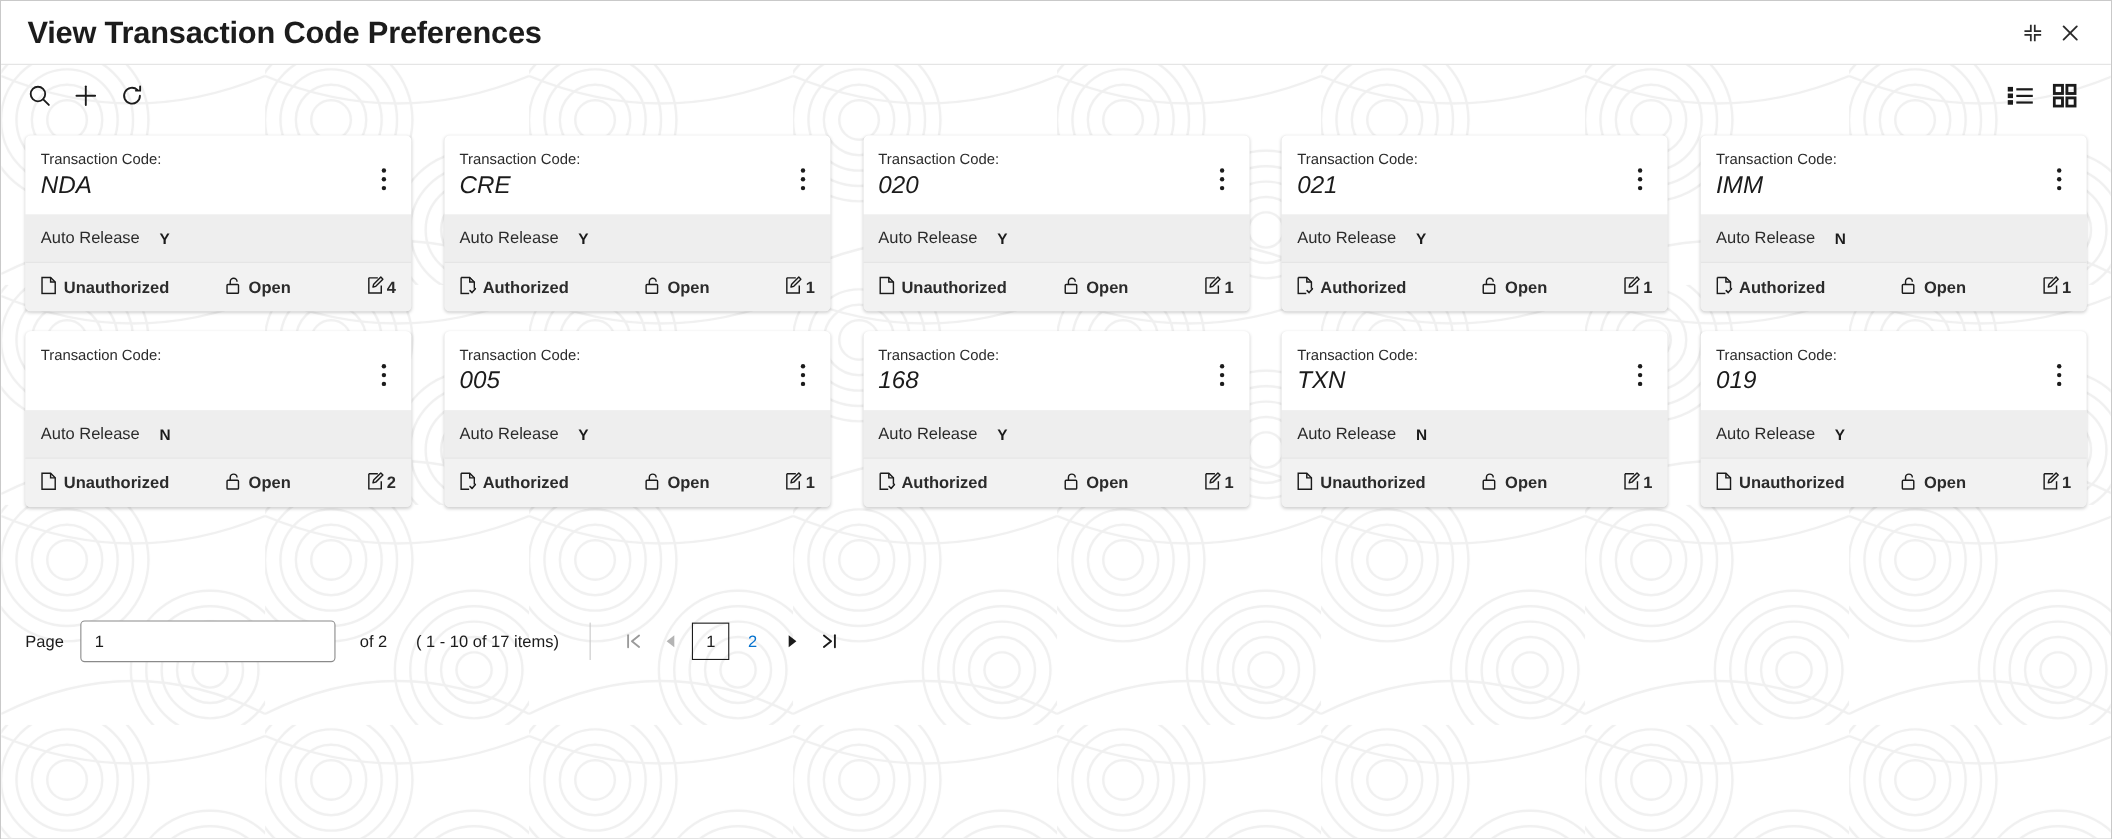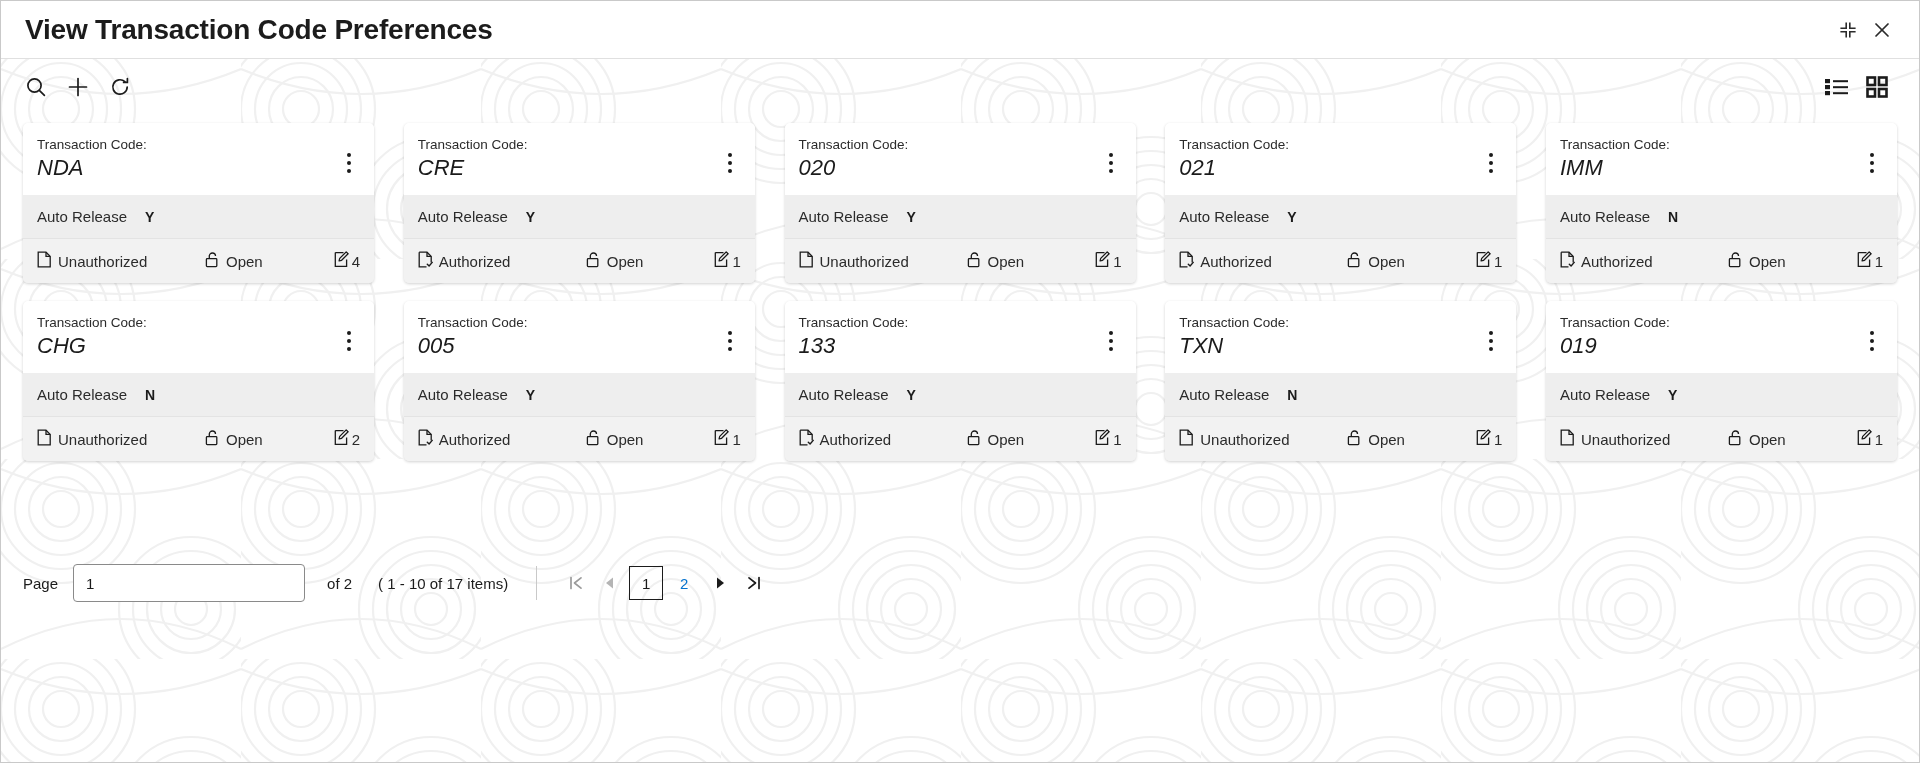--- a/index.html
+++ b/index.html
@@ -115,21 +115,21 @@
     font-size: 15px; color: #2b2b2b;
   }
   .mid-key { min-width: 108px; }
   .mid-val { font-weight: bold; font-size: 14px; color: #1b1b1b; }
 
   .card-foot {
     background: #f2f2f2;
     height: 44px;
     display: flex; align-items: center;
     padding: 0 14px;
-    font-size: 15px; color: #2b2b2b;
+    font-size: 15px; color: #2b2b2b; font-weight: bold;
   }
   .foot-cell { display: flex; align-items: center; gap: 6px; }
   .foot-status { flex: 0 0 168px; }
   .foot-lock   { flex: 1 1 auto; text-align: right; }
   .foot-edit   { flex: 0 0 auto; gap: 3px; }
 
   
   .pager {
     position: relative; z-index: 2;
     display: flex; align-items: center;
@@ -502,21 +502,20 @@
                   </g>
                 </svg></span>
               <span>1</span>
             </span>
           </div>
         </div>
         <div class="card">
           <div class="card-head">
             <div class="card-head-texts">
               <div class="card-label">Transaction Code:</div>
-              <div class="card-value">CHG</div>
             </div>
             <div class="kebab">
               <i></i>
               <i></i>
               <i></i>
             </div>
           </div>
           <div class="card-mid">
             <span class="mid-key">Auto Release</span>
             <span class="mid-val">N</span>
@@ -595,21 +594,21 @@
                   </g>
                 </svg></span>
               <span>1</span>
             </span>
           </div>
         </div>
         <div class="card">
           <div class="card-head">
             <div class="card-head-texts">
               <div class="card-label">Transaction Code:</div>
-              <div class="card-value">133</div>
+              <div class="card-value">168</div>
             </div>
             <div class="kebab">
               <i></i>
               <i></i>
               <i></i>
             </div>
           </div>
           <div class="card-mid">
             <span class="mid-key">Auto Release</span>
             <span class="mid-val">Y</span>

